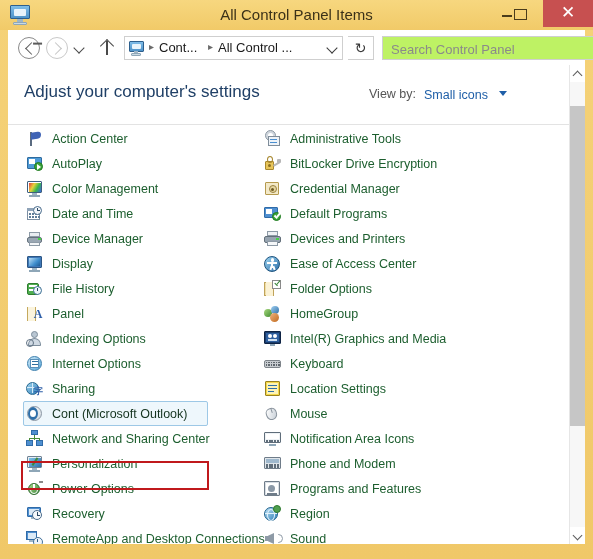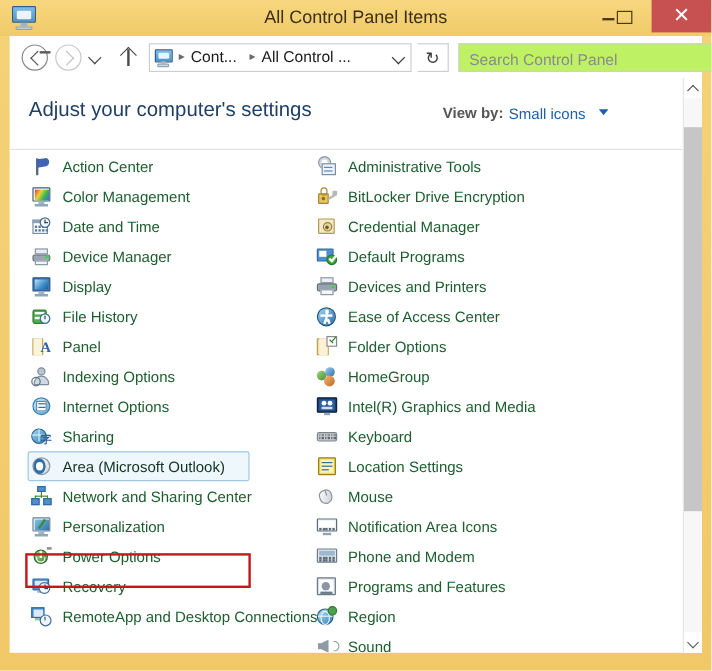--- a/index.html
+++ b/index.html
@@ -335,21 +335,20 @@
     left: 16px; top: 17px;
     font-size: 17px;
     color: #1f3f66;
     white-space: nowrap;
   }
   #viewby-label {
     position: absolute;
     left: 361px; top: 22px;
     font-size: 12.5px;
     color: #555555;
-    font-weight: bold;
   }
   #viewby-select {
     position: absolute;
     left: 416px; top: 21px;
     height: 17px;
     background: transparent;
     border: 0;
     padding: 0;
     cursor: default;
     color: #1f5fa8;
@@ -559,20 +558,29 @@
       <div class="col" id="col-left">
           <div class="item">
             <span class="ico">
               <span class="sq" style="left: 4px; top: 2px; width: 1.6px; height: 14px; background: rgb(90, 107, 128);"></span>
               <span class="sq" style="left: 5px; top: 2px; width: 10px; height: 7px; background: rgb(63, 99, 181); border-radius: 0px 4px 4px 0px; transform: skewY(-8deg);"></span>
             </span>
             <span class="lbl">Action Center</span>
           </div>
           <div class="item">
             <span class="ico">
+              <span class="sq" style="left: 1px; top: 2px; width: 15px; height: 12px; background: rgb(78, 154, 214); border: 1px solid rgb(47, 107, 158); border-radius: 1px;"></span>
+              <span class="sq" style="left: 3px; top: 4px; width: 6px; height: 5px; background: rgb(255, 255, 255);"></span>
+              <span class="sq" style="left: 8px; top: 7px; width: 9px; height: 9px; background: rgb(58, 163, 58); border: 1px solid rgb(31, 122, 31); border-radius: 50%;"></span>
+              <span class="sq" style="left: 11px; top: 9px; width: 0px; height: 0px; background: transparent; border-left: 4px solid rgb(255, 255, 255); border-top: 3px solid transparent; border-bottom: 3px solid transparent;"></span>
+            </span>
+            <span class="lbl">AutoPlay</span>
+          </div>
+          <div class="item">
+            <span class="ico">
               <span class="sq" style="left: 1px; top: 1px; width: 15px; height: 12px; background: rgb(255, 255, 255); border: 1px solid rgb(62, 95, 126); border-radius: 1px;"></span>
               <span class="sq" style="left: 2.5px; top: 2.5px; width: 12px; height: 9px; background: linear-gradient(120deg, rgb(225, 59, 59), rgb(232, 210, 59) 35%, rgb(59, 184, 74) 65%, rgb(59, 102, 232));"></span>
               <span class="sq" style="left: 6px; top: 13px; width: 5px; height: 2px; background: rgb(159, 182, 198);"></span>
               <span class="sq" style="left: 3px; top: 15px; width: 11px; height: 2px; background: rgb(201, 217, 228); border: 1px solid rgb(142, 166, 183);"></span>
             </span>
             <span class="lbl">Color Management</span>
           </div>
           <div class="item">
             <span class="ico">
               <span class="sq" style="left: 1px; top: 3px; width: 13px; height: 12px; background: rgb(255, 255, 255); border: 1px solid rgb(124, 143, 163);"></span>
@@ -652,21 +660,21 @@
               <span class="sq" style="left: 8px; top: 5px; width: 10px; height: 12px; color: rgb(47, 95, 168); font-size: 9px; font-weight: bold; line-height: 12px;">字</span>
             </span>
             <span class="lbl">Sharing</span>
           </div>
           <div class="item selected">
             <span class="ico">
               <span class="sq" style="left: 1px; top: 1px; width: 15px; height: 15px; background: linear-gradient(135deg, rgb(255, 255, 255), rgb(207, 216, 224)); border: 1px solid rgb(138, 150, 163); border-radius: 50%;"></span>
               <span class="sq" style="left: 2px; top: 2px; width: 10px; height: 13px; background: rgb(47, 111, 168); border-radius: 50%;"></span>
               <span class="sq" style="left: 4px; top: 5px; width: 6px; height: 7px; background: rgb(255, 255, 255); border-radius: 50%;"></span>
             </span>
-            <span class="lbl">Area (Microsoft Outlook)</span>
+            <span class="lbl">Cont (Microsoft Outlook)</span>
           </div>
           <div class="item">
             <span class="ico">
               <span class="sq" style="left: 5px; top: 0px; width: 7px; height: 5px; background: rgb(79, 143, 208); border: 1px solid rgb(47, 107, 168);"></span>
               <span class="sq" style="left: 0px; top: 10px; width: 7px; height: 6px; background: rgb(79, 143, 208); border: 1px solid rgb(47, 107, 168);"></span>
               <span class="sq" style="left: 10px; top: 10px; width: 7px; height: 6px; background: rgb(79, 143, 208); border: 1px solid rgb(47, 107, 168);"></span>
               <span class="sq" style="left: 8px; top: 5px; width: 1.2px; height: 5px; background: rgb(74, 140, 58);"></span>
               <span class="sq" style="left: 3px; top: 8px; width: 11px; height: 1.2px; background: rgb(74, 140, 58);"></span>
               <span class="sq" style="left: 3px; top: 8px; width: 1.2px; height: 3px; background: rgb(74, 140, 58);"></span>
               <span class="sq" style="left: 13px; top: 8px; width: 1.2px; height: 3px; background: rgb(74, 140, 58);"></span>

